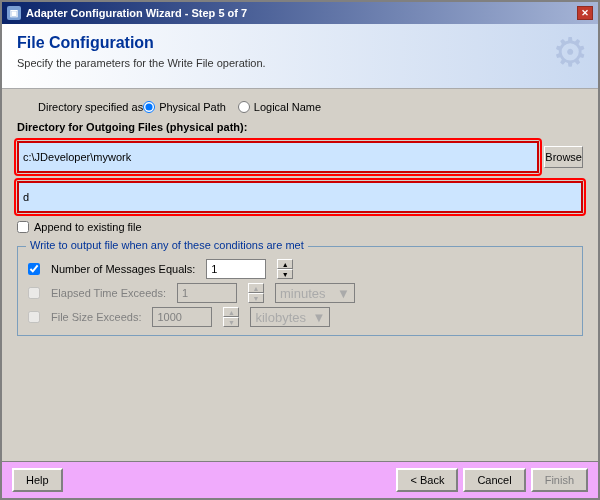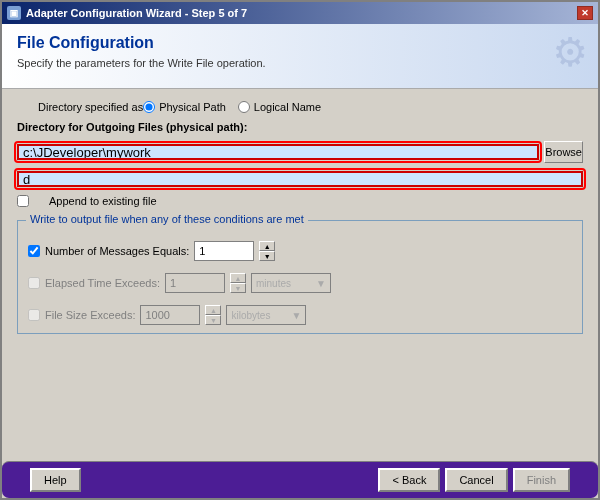--- a/index.html
+++ b/index.html
@@ -133,25 +133,25 @@
       margin-bottom: 8px;
     }
 
     .input-row {
       display: flex;
       align-items: center;
       gap: 5px;
     }
 
     .text-input {
-      height: 16px;
+      height: 32px;
       border: 1px solid #7b9ebd;
       background: white;
       padding: 2px 4px;
-      font-size: 13px;
+      font-size: 11px;
     }
 
     .text-input.full {
       flex: 1;
     }
 
     .text-input.highlighted {
       border: 2px solid #cc0000;
       background: #cce5ff;
     }
@@ -163,21 +163,21 @@
       border: 1px solid;
       border-color: #ffffff #808080 #808080 #ffffff;
       font-size: 11px;
       cursor: pointer;
       white-space: nowrap;
     }
 
     .checkbox-row {
       display: flex;
       align-items: center;
-      gap: 20px;
+      gap: 5px;
       font-size: 11px;
     }
 
     .group-box {
       border: 1px solid #7b9ebd;
       padding: 8px 10px;
       margin-top: 5px;
       position: relative;
     }
 
@@ -187,22 +187,22 @@
       left: 8px;
       background: #d4d0c8;
       padding: 0 4px;
       font-size: 11px;
       color: #003399;
     }
 
     .spinner-row {
       display: flex;
       align-items: center;
-      gap: 5px;
-      margin-top: 12px;
+      gap: 11px;
+      margin-top: 4px;
     }
 
     .spinner-input {
       width: 60px;
       height: 20px;
       border: 1px solid #808080;
       background: white;
       padding: 2px 4px;
       font-size: 11px;
     }
@@ -229,48 +229,47 @@
       align-items: center;
       justify-content: center;
       cursor: pointer;
     }
 
     .dropdown-input {
       height: 20px;
       border: 1px solid #808080;
       background: #d4d0c8;
       padding: 2px 4px;
-      font-size: 10px;
+      font-size: 13px;
       color: #808080;
       width: 80px;
       display: flex;
       align-items: center;
       justify-content: space-between;
     }
 
     .checkbox-label {
       display: flex;
       align-items: center;
       gap: 5px;
       font-size: 11px;
       color: #808080;
     }
 
     .checkbox-label.enabled {
       color: #000;
     }
 
     .bottom-bar {
-      background: #4c1d95;
+      background: #f0abfc;
       border-top: 1px solid #808080;
-      padding: 6px 28px;
+      padding: 6px 10px;
       display: flex;
       align-items: center;
       justify-content: space-between;
-      border-radius: 7px;
     }
 
     .btn {
       height: 24px;
       padding: 2px 12px;
       background: #d4d0c8;
       border: 2px solid;
       border-color: #ffffff #808080 #808080 #ffffff;
       font-size: 11px;
       cursor: pointer;

